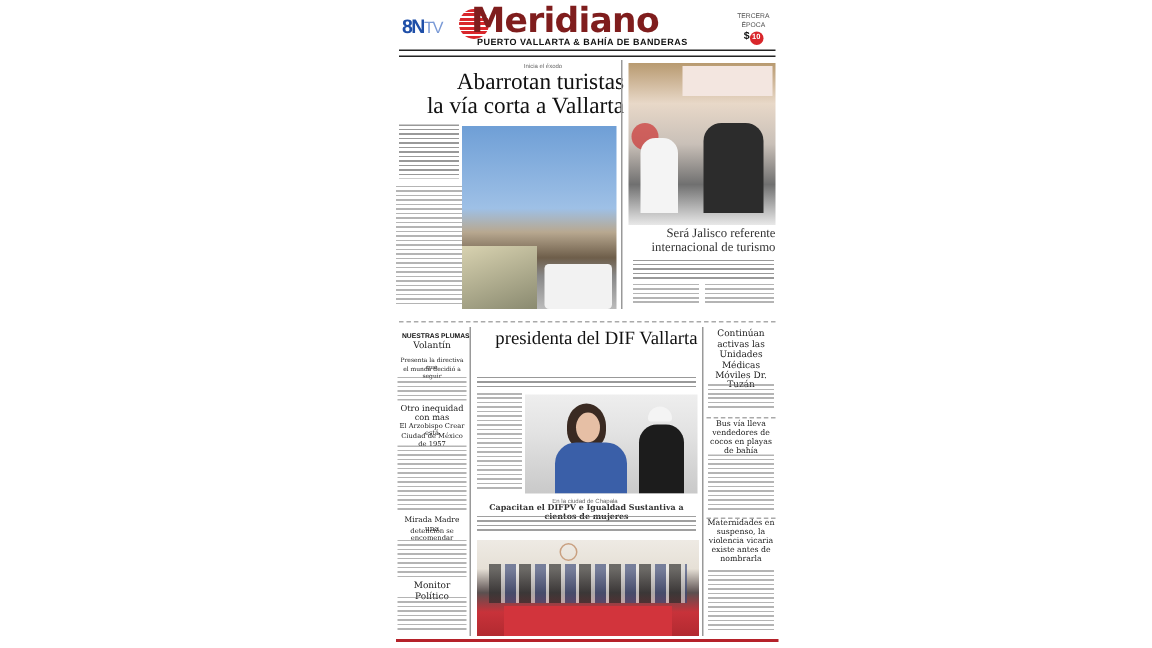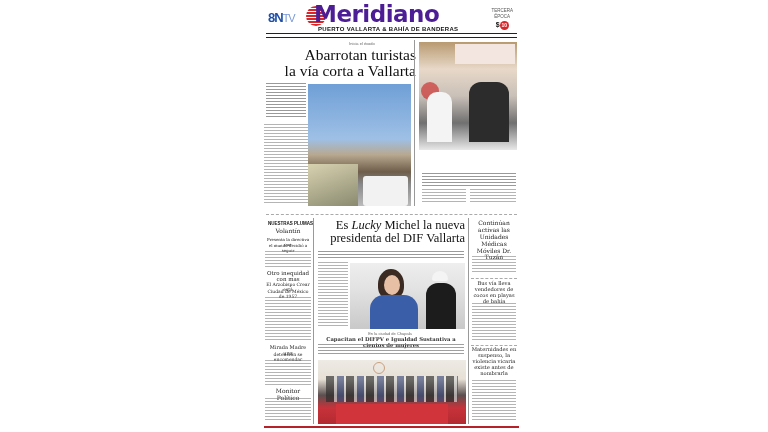--- a/index.html
+++ b/index.html
@@ -2,21 +2,21 @@
 <html><head>
 <meta charset="utf-8">
 <style>
   html, body { margin:0; padding:0; width:768px; height:432px; background:#ffffff; overflow:hidden; }
   body { font-family: "DejaVu Serif", serif; position:relative; }
   .page { position:absolute; left:262px; top:0; width:259px; height:308px; background:#fff; }
   .masthead { position:absolute; left:0; top:4px; width:259px; height:24px; }
   .logo-8ntv { position:absolute; left:6px; top:6px; font-family:"Liberation Sans", sans-serif; font-weight:bold; font-size:13px; color:#1f4fa8; letter-spacing:-1px; }
   .logo-8ntv .tv { color:#7a9ad6; font-weight:normal; font-size:11px; }
   .logo-circle { position:absolute; left:44px; top:2px; width:20px; height:20px; border-radius:50%; background:repeating-linear-gradient(180deg,#d9262b 0 2px,#fff 2px 3px); }
-  .logo-title { position:absolute; left:52px; top:-3px; font-family:"DejaVu Sans", sans-serif; font-weight:bold; font-size:23px; color:#4c1d95; letter-spacing:-0.5px; }
+  .logo-title { position:absolute; left:52px; top:-3px; font-family:"DejaVu Sans", sans-serif; font-weight:bold; font-size:23px; color:#7f1d1d; letter-spacing:-0.5px; }
   .logo-sub { position:absolute; left:56px; top:22px; font-family:"Liberation Sans", sans-serif; font-weight:bold; font-size:6px; color:#111; letter-spacing:0.3px; }
   .epoca { position:absolute; right:8px; top:4px; font-family:"Liberation Sans", sans-serif; font-size:4.5px; color:#555; text-align:center; line-height:6px; }
   .price { display:inline-block; margin-top:1px; font-weight:bold; font-size:7px; color:#111; }
   .price .dot { display:inline-block; width:9px; height:9px; border-radius:50%; background:#d9262b; color:#fff; font-size:5px; line-height:9px; text-align:center; }
   .dateline { position:absolute; left:4px; top:33px; width:251px; height:3px; border-top:1px solid #222; border-bottom:1px solid #222; font-size:3px; font-family:"Liberation Sans", sans-serif; display:flex; justify-content:space-between; color:#222; line-height:3px; }
   .kicker { position:absolute; font-family:"Liberation Sans", sans-serif; font-size:4px; color:#666; text-align:center; }
   .h1 { position:absolute; font-family:Liberation Serif, serif; color:#111; text-align:right; line-height:1.05; }
   .txt { position:absolute; background:repeating-linear-gradient(180deg,#777 0 1px,transparent 1px 3px); opacity:0.55; }
   .photo { position:absolute; overflow:hidden; }
   .rule { position:absolute; background:#999; }
@@ -57,20 +57,24 @@
     <div style="position:absolute;left:0;top:80px;width:50px;height:42px;background:linear-gradient(160deg,#d8d2b0,#8a8a70);"></div>
   </div>
   <div class="rule" style="left:152px;top:40px;width:1px;height:166px;"></div>
 
   <div class="photo" style="left:157px;top:42px;width:98px;height:108px;background:linear-gradient(180deg,#b89a70 0%,#e8d8c8 25%,#c9c0b8 50%,#707070 75%,#e8e8e8 100%);">
     <div style="position:absolute;left:36px;top:2px;width:60px;height:20px;background:#f3e6e0;"></div>
     <div style="position:absolute;left:2px;top:40px;width:18px;height:18px;background:#c33;border-radius:50%;opacity:0.7;"></div>
     <div style="position:absolute;left:50px;top:40px;width:40px;height:60px;background:#2c2c2c;border-radius:12px 12px 0 0;"></div>
     <div style="position:absolute;left:8px;top:50px;width:25px;height:50px;background:#f4f4f4;border-radius:10px 10px 0 0;"></div>
   </div>
+  <div class="h1" style="left:157px;top:151px;width:98px;font-size:8.5px;color:#333;">
+    <div>Será Jalisco referente</div>
+    <div>internacional de turismo</div>
+  </div>
   <div class="txt" style="left:160px;top:173px;width:94px;height:14px;opacity:0.75;"></div>
   <div class="txt" style="left:160px;top:189px;width:44px;height:14px;"></div>
   <div class="txt" style="left:208px;top:189px;width:46px;height:14px;"></div>
 
   <div class="dashed" style="left:4px;top:214px;width:251px;"></div>
 
   <div class="sec-label" style="left:6px;top:221px;">NUESTRAS PLUMAS</div>
   <div class="small-h" style="left:3px;top:228px;width:46px;font-size:6px;">Volantín</div>
   <div class="small-h" style="left:3px;top:238px;width:46px;font-size:4px;">Presenta la directiva que</div>
   <div class="small-h" style="left:3px;top:244px;width:46px;font-size:4px;">el mundo decidió a seguir</div>
@@ -80,21 +84,20 @@
   <div class="small-h" style="left:3px;top:289px;width:46px;font-size:4.5px;">Ciudad de México de 1957</div>
   <div class="txt" style="left:3px;top:297px;width:46px;height:44px;"></div>
   <div class="small-h" style="left:3px;top:345px;width:46px;font-size:5px;">Mirada Madre una</div>
   <div class="small-h" style="left:3px;top:352px;width:46px;font-size:4.5px;">detención se encomendar</div>
   <div class="txt" style="left:3px;top:360px;width:46px;height:26px;"></div>
   <div class="small-h" style="left:3px;top:388px;width:46px;font-size:6px;">Monitor Político</div>
   <div class="txt" style="left:3px;top:398px;width:46px;height:24px;"></div>
   <div class="rule" style="left:51px;top:218px;width:1px;height:206px;"></div>
 
   <div class="h1" style="left:53px;top:219px;width:150px;font-size:12.5px;">
-    <div><span>Es </span><i>Lucky</i><span> Michel la nueva</span></div>
     <div>presidenta del DIF Vallarta</div>
   </div>
   <div class="txt" style="left:56px;top:251px;width:146px;height:8px;opacity:0.75;"></div>
   <div class="txt" style="left:56px;top:262px;width:30px;height:66px;"></div>
   <div class="photo" style="left:88px;top:263px;width:115px;height:66px;background:linear-gradient(180deg,#eee 0%,#e2e2e2 40%,#c9c9c9 100%);">
     <div style="position:absolute;left:28px;top:6px;width:26px;height:30px;background:#3a2a22;border-radius:50% 50% 40% 40%;"></div>
     <div style="position:absolute;left:34px;top:12px;width:16px;height:20px;background:#e6bfa5;border-radius:50%;"></div>
     <div style="position:absolute;left:20px;top:32px;width:48px;height:34px;background:#3a5fa8;border-radius:14px 14px 0 0;"></div>
     <div style="position:absolute;left:76px;top:20px;width:30px;height:46px;background:#1c1c1c;border-radius:12px 12px 0 0;"></div>
     <div style="position:absolute;left:82px;top:8px;width:16px;height:10px;background:#f4f4f4;border-radius:8px 8px 2px 2px;"></div>

